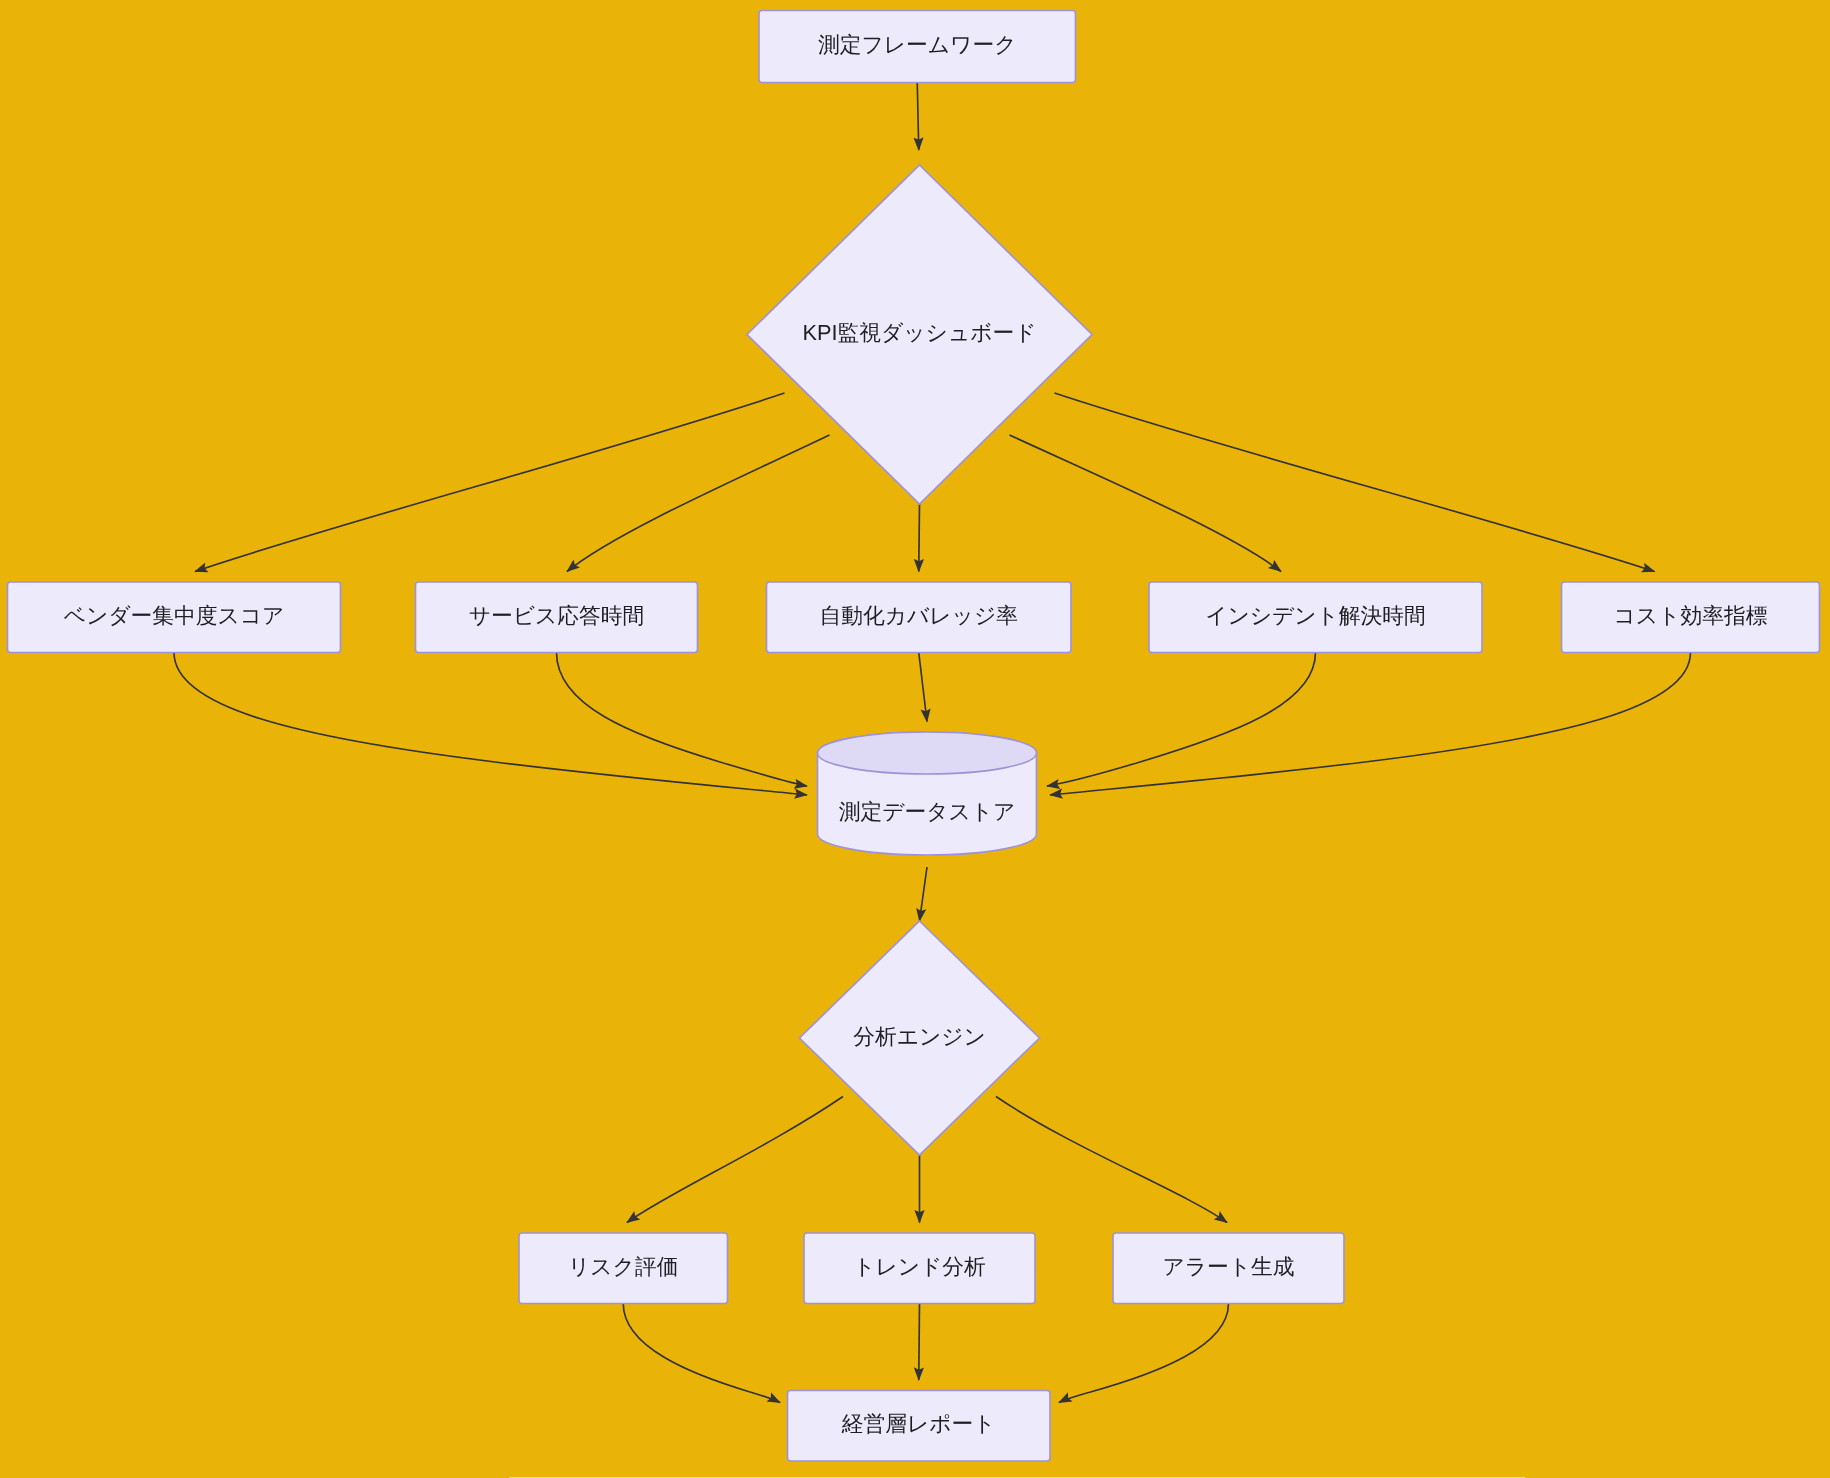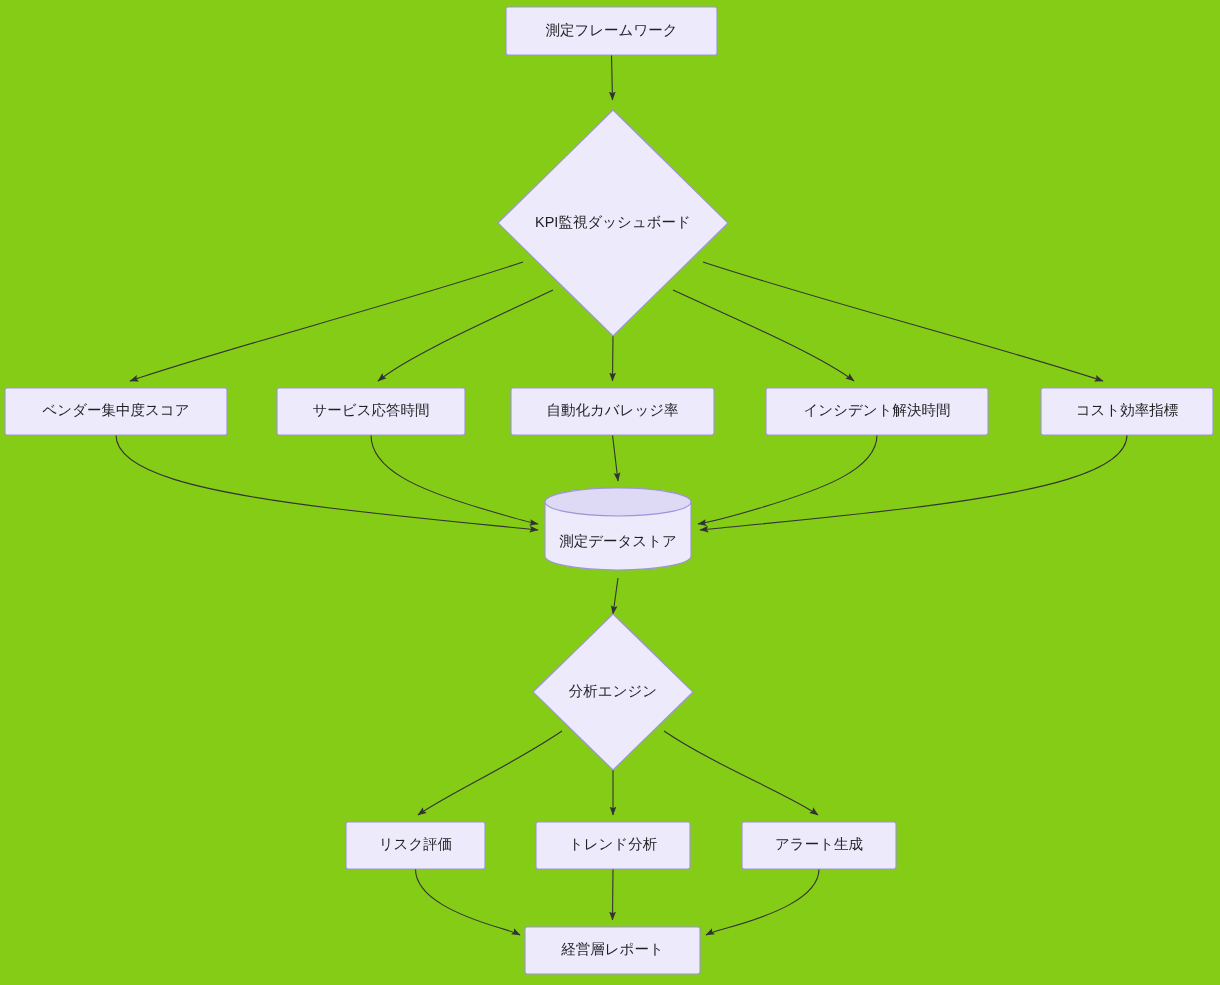--- a/index.html
+++ b/index.html
@@ -7,21 +7,21 @@
     padding: 0;
     background: #ffffff;
   }
   body {
     font-family: "Liberation Sans", "DejaVu Sans", sans-serif;
   }
   #diagram-root {
     position: relative;
     width: 1220px;
     height: 985px;
-    background: #84cc16;
+    background: #eab308;
     overflow: hidden;
   }
   #flow-svg {
     position: absolute;
     top: 0;
     left: 0;
     width: 1220px;
     height: 985px;
   }
   .node-shape {

